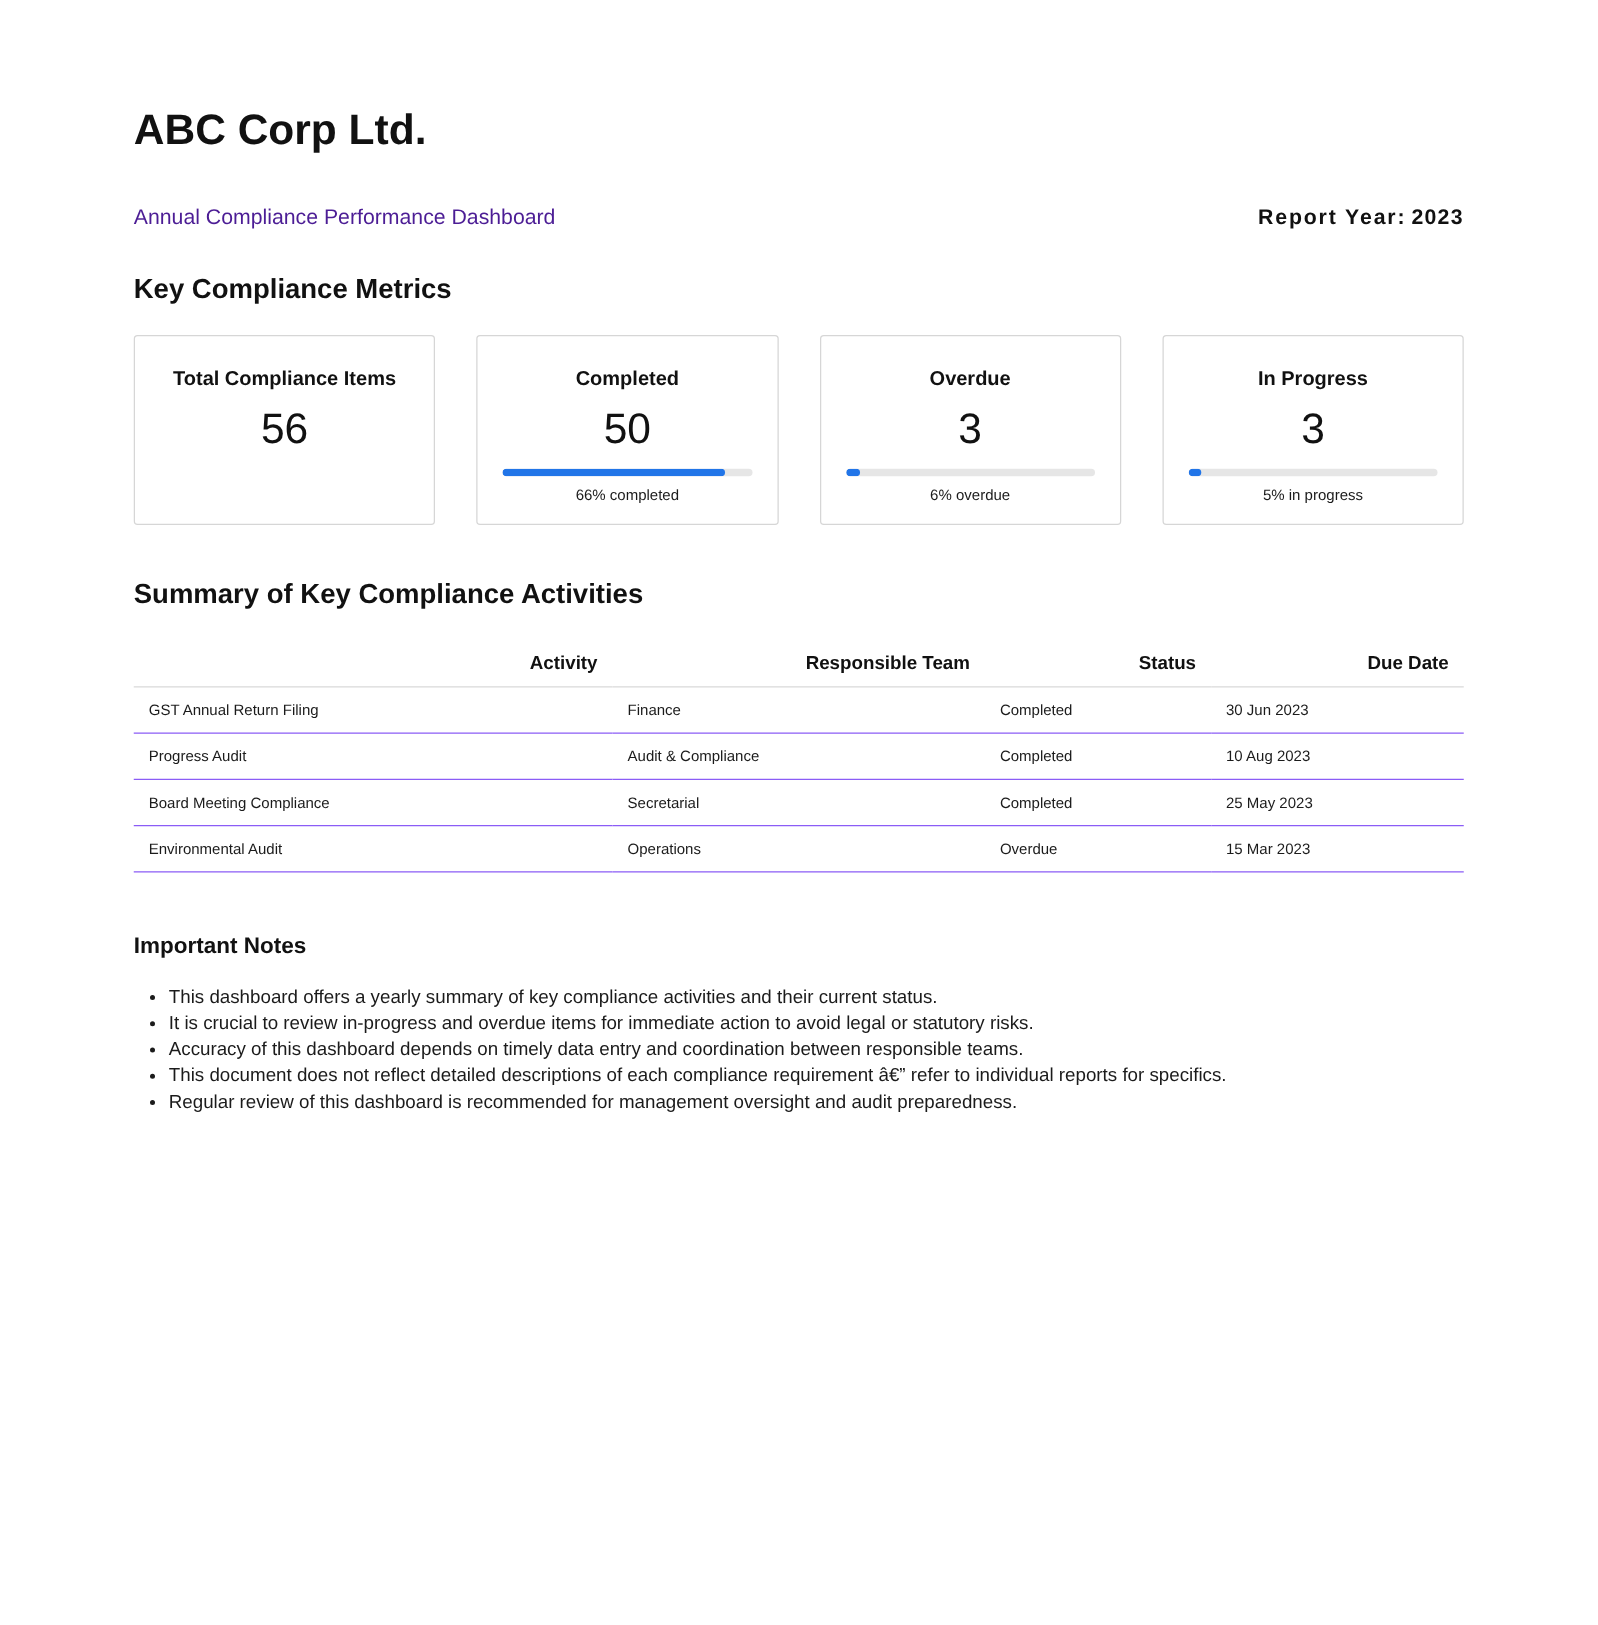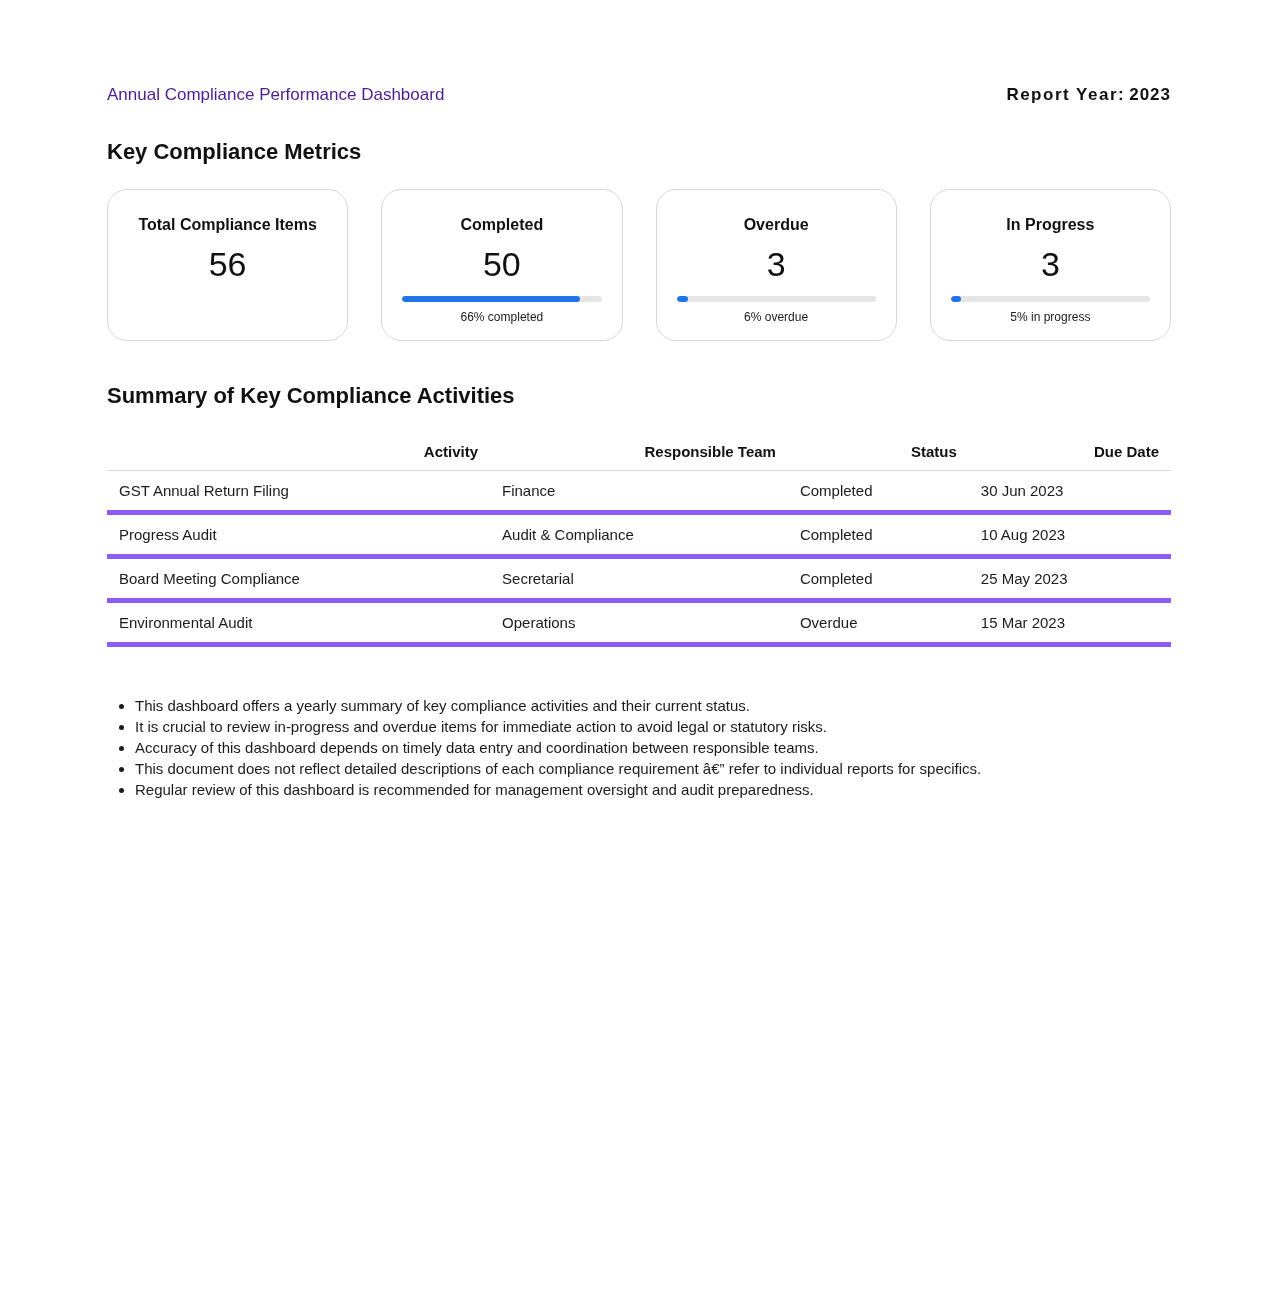--- a/index.html
+++ b/index.html
@@ -57,21 +57,21 @@
   }
   
   .cards {
     display: flex;
     gap: 33px;
     margin-bottom: 42px;
   }
   .card {
     flex: 1;
     border: 1px solid #d6d6d6;
-    border-radius: 20px;
+    border-radius: 3px;
     padding: 18px 20px 16px 20px;
     text-align: center;
     min-height: 141px;
     background: #ffffff;
   }
   .card-label {
     font-size: 16px;
     font-weight: 600;
     margin-top: 8px;
     color: #111111;
@@ -108,24 +108,24 @@
   }
   .activities-table th {
     text-align: right;
     font-size: 15px;
     font-weight: 700;
     padding: 10px 12px 10px 12px;
     border-bottom: 1px solid #d9d9d9;
     color: #111111;
   }
   .activities-table td {
-    font-size: 15px;
+    font-size: 12px;
     font-weight: 400;
     padding: 11px 12px;
-    border-bottom: 5px solid #8b5cf6;
+    border-bottom: 1px solid #8b5cf6;
     color: #1b1b1b;
   }
   .col-activity { width: 36%; }
   .col-team { width: 28%; }
   .col-status { width: 17%; }
   .col-due { width: 19%; }
   
   h3.notes-title {
     font-size: 18px;
     font-weight: 700;
@@ -141,20 +141,21 @@
     line-height: 21px;
     color: #1b1b1b;
   }
 </style>
 </head>
 <body>
 
 <div class="page">
   <div class="container">
 
+    <h1 class="company-title">ABC Corp Ltd.</h1>
 
     <div class="sub-row">
       <div class="subtitle">Annual Compliance Performance Dashboard</div>
       <div class="report-year">
         <span>Report Year:</span><span class="value">2023</span>
       </div>
     </div>
 
     <h2 class="section-title">Key Compliance Metrics</h2>
 
@@ -226,20 +227,21 @@
         </tr>
         <tr>
           <td>Environmental Audit</td>
           <td>Operations</td>
           <td>Overdue</td>
           <td>15 Mar 2023</td>
         </tr>
       </tbody>
     </table>
 
+    <h3 class="notes-title">Important Notes</h3>
 
     <ul class="notes-list">
       <li>This dashboard offers a yearly summary of key compliance activities and their current status.</li>
       <li>It is crucial to review in-progress and overdue items for immediate action to avoid legal or statutory risks.</li>
       <li>Accuracy of this dashboard depends on timely data entry and coordination between responsible teams.</li>
       <li>This document does not reflect detailed descriptions of each compliance requirement â€” refer to individual reports for specifics.</li>
       <li>Regular review of this dashboard is recommended for management oversight and audit preparedness.</li>
     </ul>
 
   </div>

